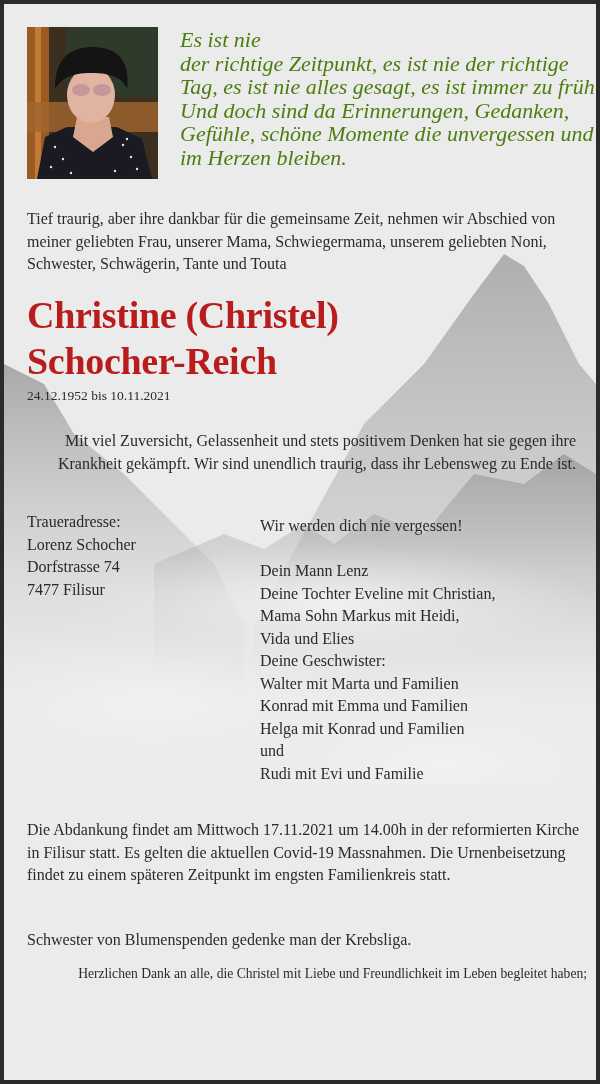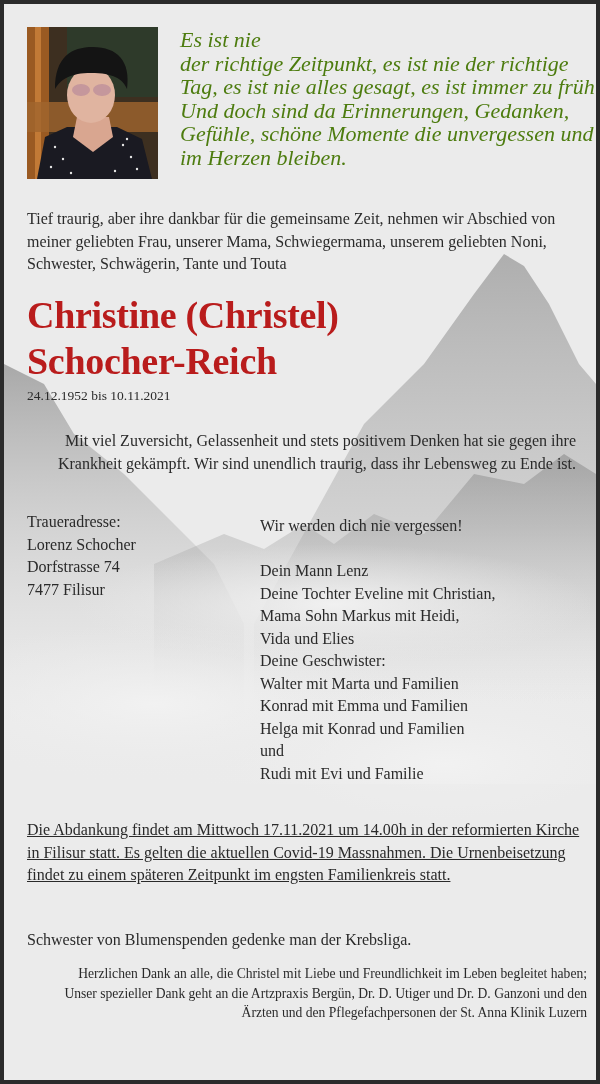--- a/index.html
+++ b/index.html
@@ -62,21 +62,21 @@
       font-size: 16px; line-height: 22.5px; margin: 0;
     }
     .address .line, .family .line { display: block; white-space: nowrap; }
     .family {
       position: absolute; left: 252px; top: 507px; width: 330px;
       font-size: 16px; line-height: 22.5px; margin: 4px;
     }
     .family .gap { display: block; height: 22.5px; }
     .para2 {
       position: absolute; left: 23px; top: 815px; width: 555px;
-      font-size: 16px; line-height: 22.5px; margin: 0; text-decoration: underline;
+      font-size: 16px; line-height: 22.5px; margin: 0;
     }
     .para3 {
       position: absolute; left: 23px; top: 925px; width: 555px;
       font-size: 16px; line-height: 22.5px; margin: 0;
     }
     .thanks {
       position: absolute; left: 23px; top: 960px; width: 560px;
       font-size: 13.6px; line-height: 19.5px; margin: 0; text-align: right;
     }
     .thanks .line { display: block; }
@@ -190,17 +190,16 @@
       <span class="line">und</span>
       <span class="line">Rudi mit Evi und Familie</span>
     </p>
 
     <p class="para2">Die Abdankung findet am Mittwoch 17.11.2021 um 14.00h in der reformierten Kirche in Filisur statt. Es gelten die aktuellen Covid-19 Massnahmen. Die Urnenbeisetzung findet zu einem späteren Zeitpunkt im engsten Familienkreis statt.</p>
 
     <p class="para3">Schwester von Blumenspenden gedenke man der Krebsliga.</p>
 
     <p class="thanks">
       <span class="line">Herzlichen Dank an alle, die Christel mit Liebe und Freundlichkeit im Leben begleitet haben;</span>
-      <span class="line">Unser spezieller Dank geht an die Artzpraxis Bergün, Dr. D. Utiger und Dr. D. Ganzoni und den Ärzten und den Pflegefachpersonen der St. Anna Klinik Luzern</span>
     </p>
 
   </div>
 </div>
 
 </body></html>

